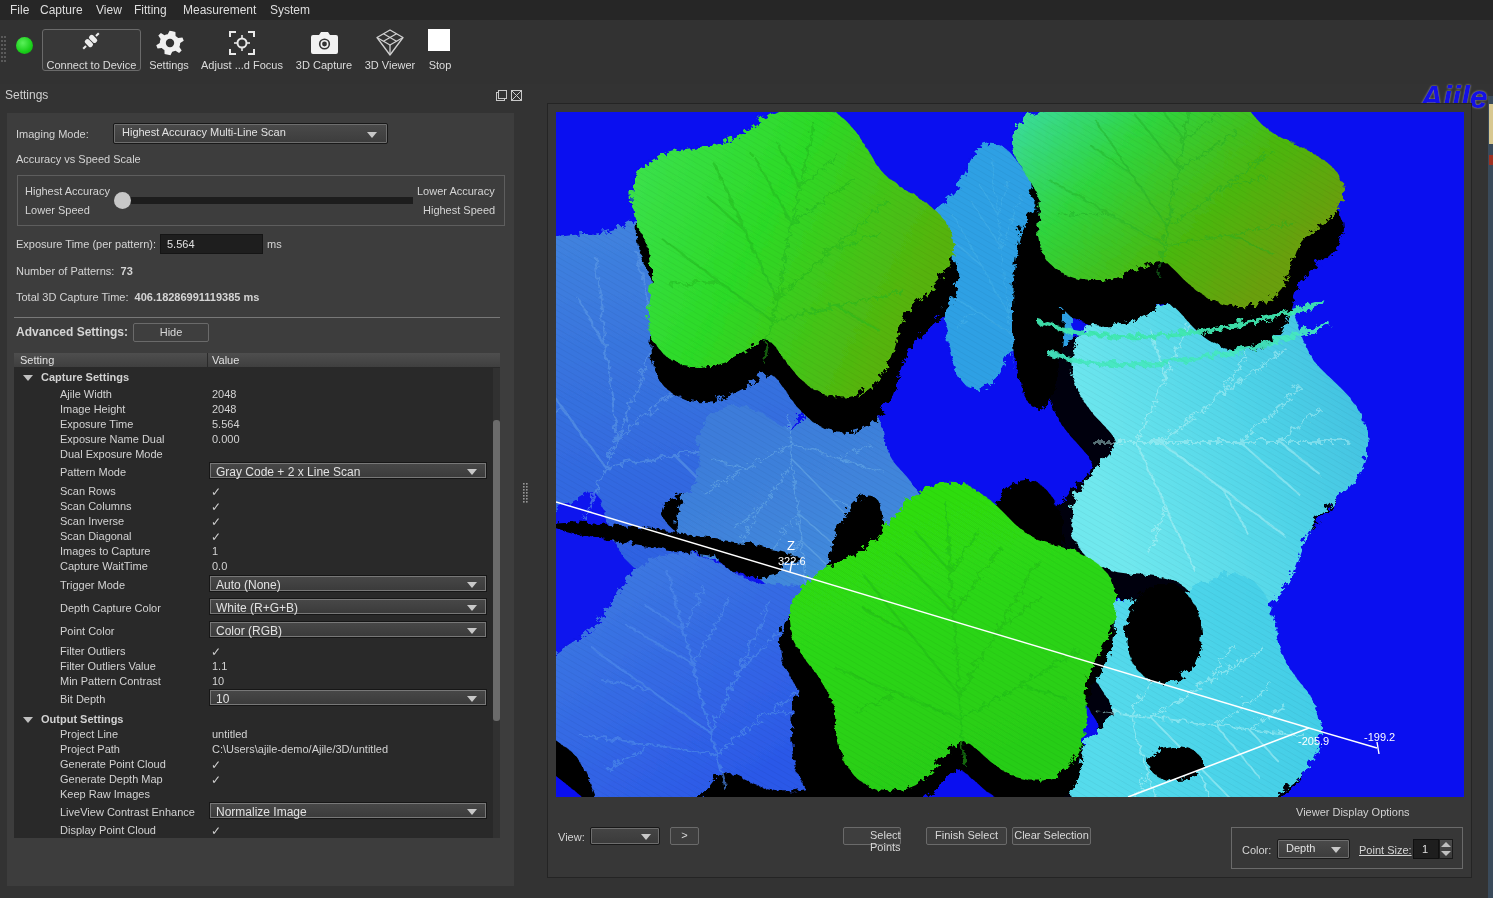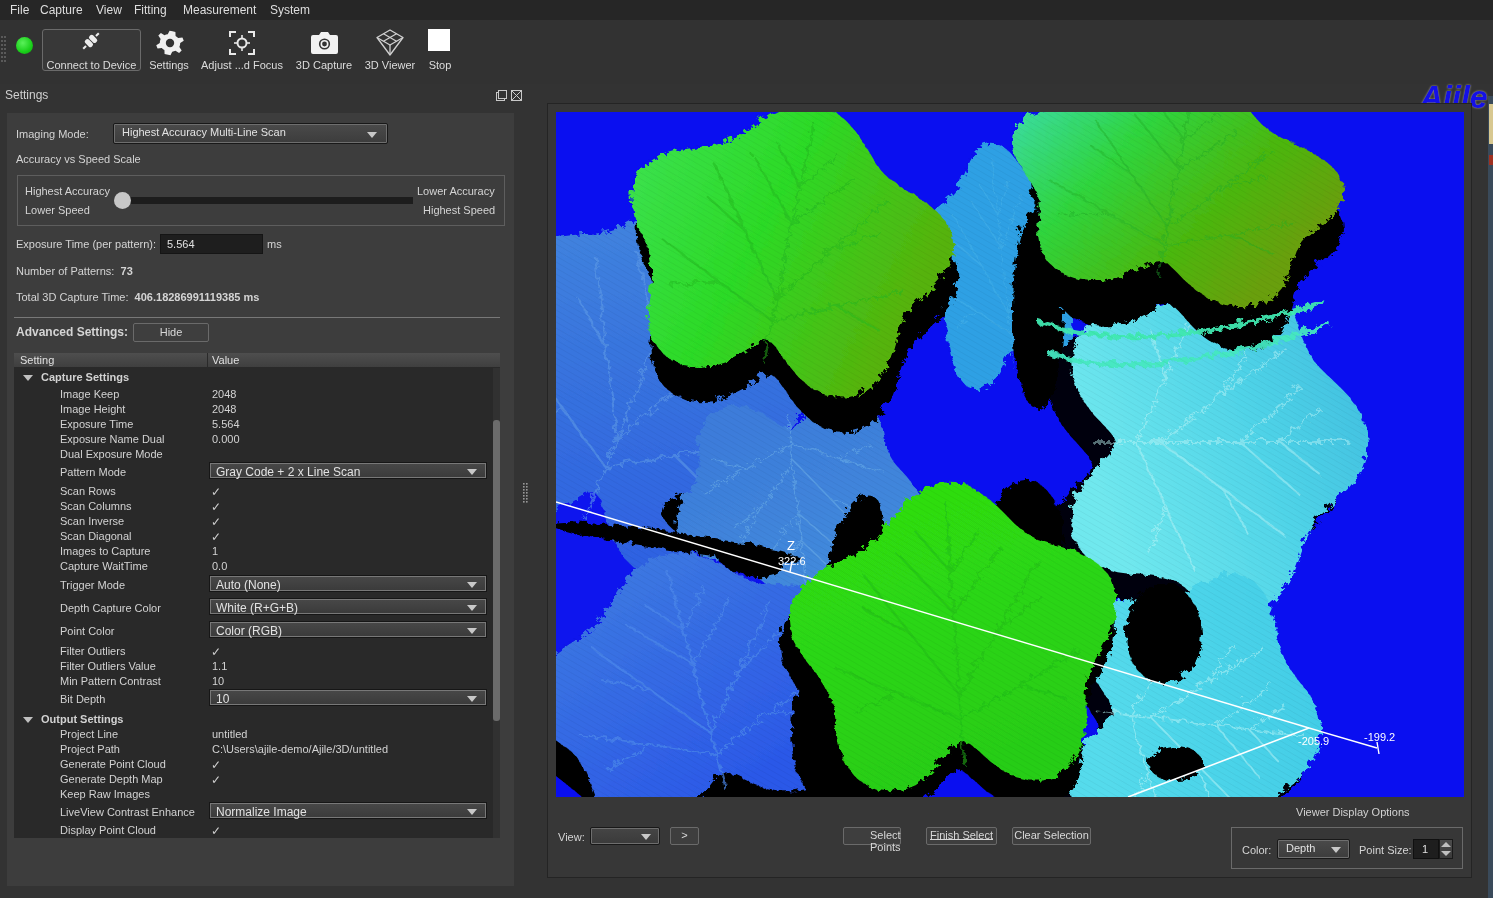--- a/index.html
+++ b/index.html
@@ -152,21 +152,21 @@
       <span style="position:absolute;left:193px;top:0;width:1px;height:15px;background:#2a2a2a"></span>
     </div>
 </div>
 
 <div id="rows">
 <div class="trow" style="top:371px;">
       <span class="tri"></span>
       <span class="tl1">Capture Settings</span>
     </div>
 <div class="trow" style="top:388px;">
-      <span class="tl2">Image Keep</span>
+      <span class="tl2">Ajile Width</span>
       <span class="tv">2048</span>
     </div>
 <div class="trow" style="top:403px;">
       <span class="tl2">Image Height</span>
       <span class="tv">2048</span>
     </div>
 <div class="trow" style="top:418px;">
       <span class="tl2">Exposure Time</span>
       <span class="tv">5.564</span>
     </div>
@@ -424,30 +424,30 @@
       <text x="808" y="629" font-size="11">-199.2</text>
     </g>
   </svg>
 
 <div class="lab" style="left:558px;top:831px;">View:</div>
 <div class="combo" style="left:590px;top:827px;width:70px;height:18px;background:linear-gradient(#454545,#3a3a3a);">
     <span class="carr" style="right:8px;top:6px"></span>
   </div>
 <div class="btn" style="left:670px;top:827px;width:29px;height:18px;"><span style="position:relative;top:1px">&gt;</span></div>
 <div class="btn" style="left:843px;top:827px;width:58px;height:18px;padding-left:26px;"><span style="position:relative;top:1px">Select Points</span></div>
-<div class="btn" style="left:926px;top:827px;width:71px;height:18px;text-decoration:underline;"><span style="position:relative;top:1px">Finish Select</span></div>
+<div class="btn" style="left:926px;top:827px;width:81px;height:18px;"><span style="position:relative;top:1px">Finish Select</span></div>
 <div class="btn" style="left:1012px;top:827px;width:79px;height:18px;"><span style="position:relative;top:1px">Clear Selection</span></div>
 <div id="ptopt" style="left:1296px;top:806px;font-size:11px;">Viewer Display Options</div>
 <div class="abs" style="left:1231px;top:827px;width:232px;height:42px;border:1px solid #6a6a6a;"></div>
 <div class="lab" style="left:1242px;top:844px;">Color:</div>
 <div class="combo" style="left:1277px;top:839px;width:73px;height:20px;">
     <span class="ctext">Depth</span>
     <span class="carr" style="right:8px;top:7px"></span>
   </div>
-<div class="lab" style="left:1359px;top:844px;">Point Size:</div>
+<div class="lab" style="left:1359px;top:844px;text-decoration:underline;">Point Size:</div>
 <div class="abs" style="left:1413px;top:839px;width:26px;height:20px;background:#1e1e1e;border:1px solid #101010;color:#e0e0e0;font-size:11px;">
     <span style="position:absolute;left:8px;top:3px">1</span>
   </div>
 <div class="abs" style="left:1439px;top:839px;width:14px;height:20px;background:linear-gradient(#4c4c4c,#3a3a3a);border:1px solid #191919;"></div>
 <svg class="abs" style="left:1441px;top:842px" width="10" height="14">
     <path d="M5,0 L10,5 L0,5 Z" fill="#c0c0c0"></path>
     <path d="M5,14 L10,9 L0,9 Z" fill="#c0c0c0"></path>
   </svg>
 
 <div class="abs" style="left:1488px;top:96px;width:5px;height:802px;background:#3a4a5a;"></div>

